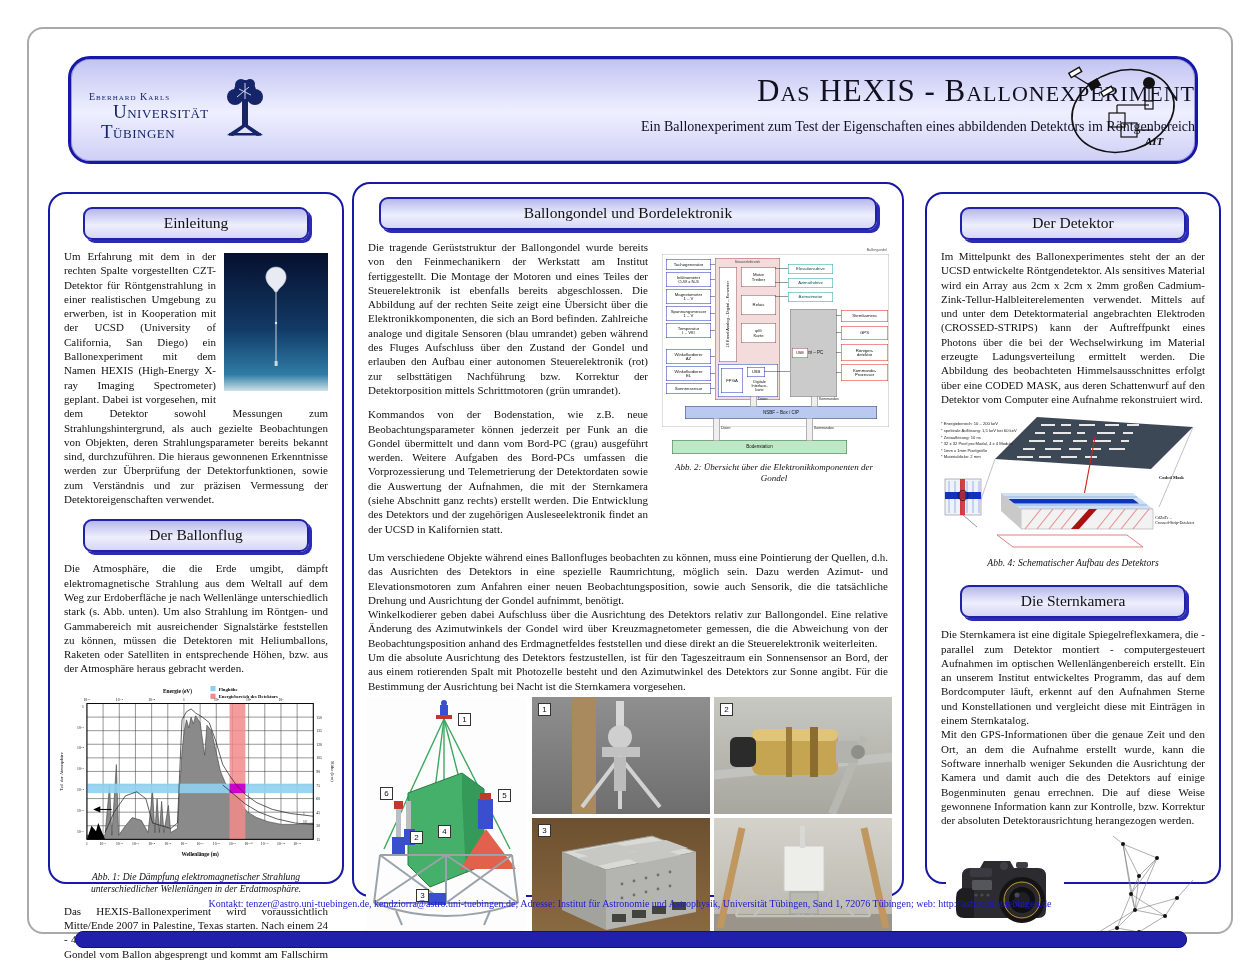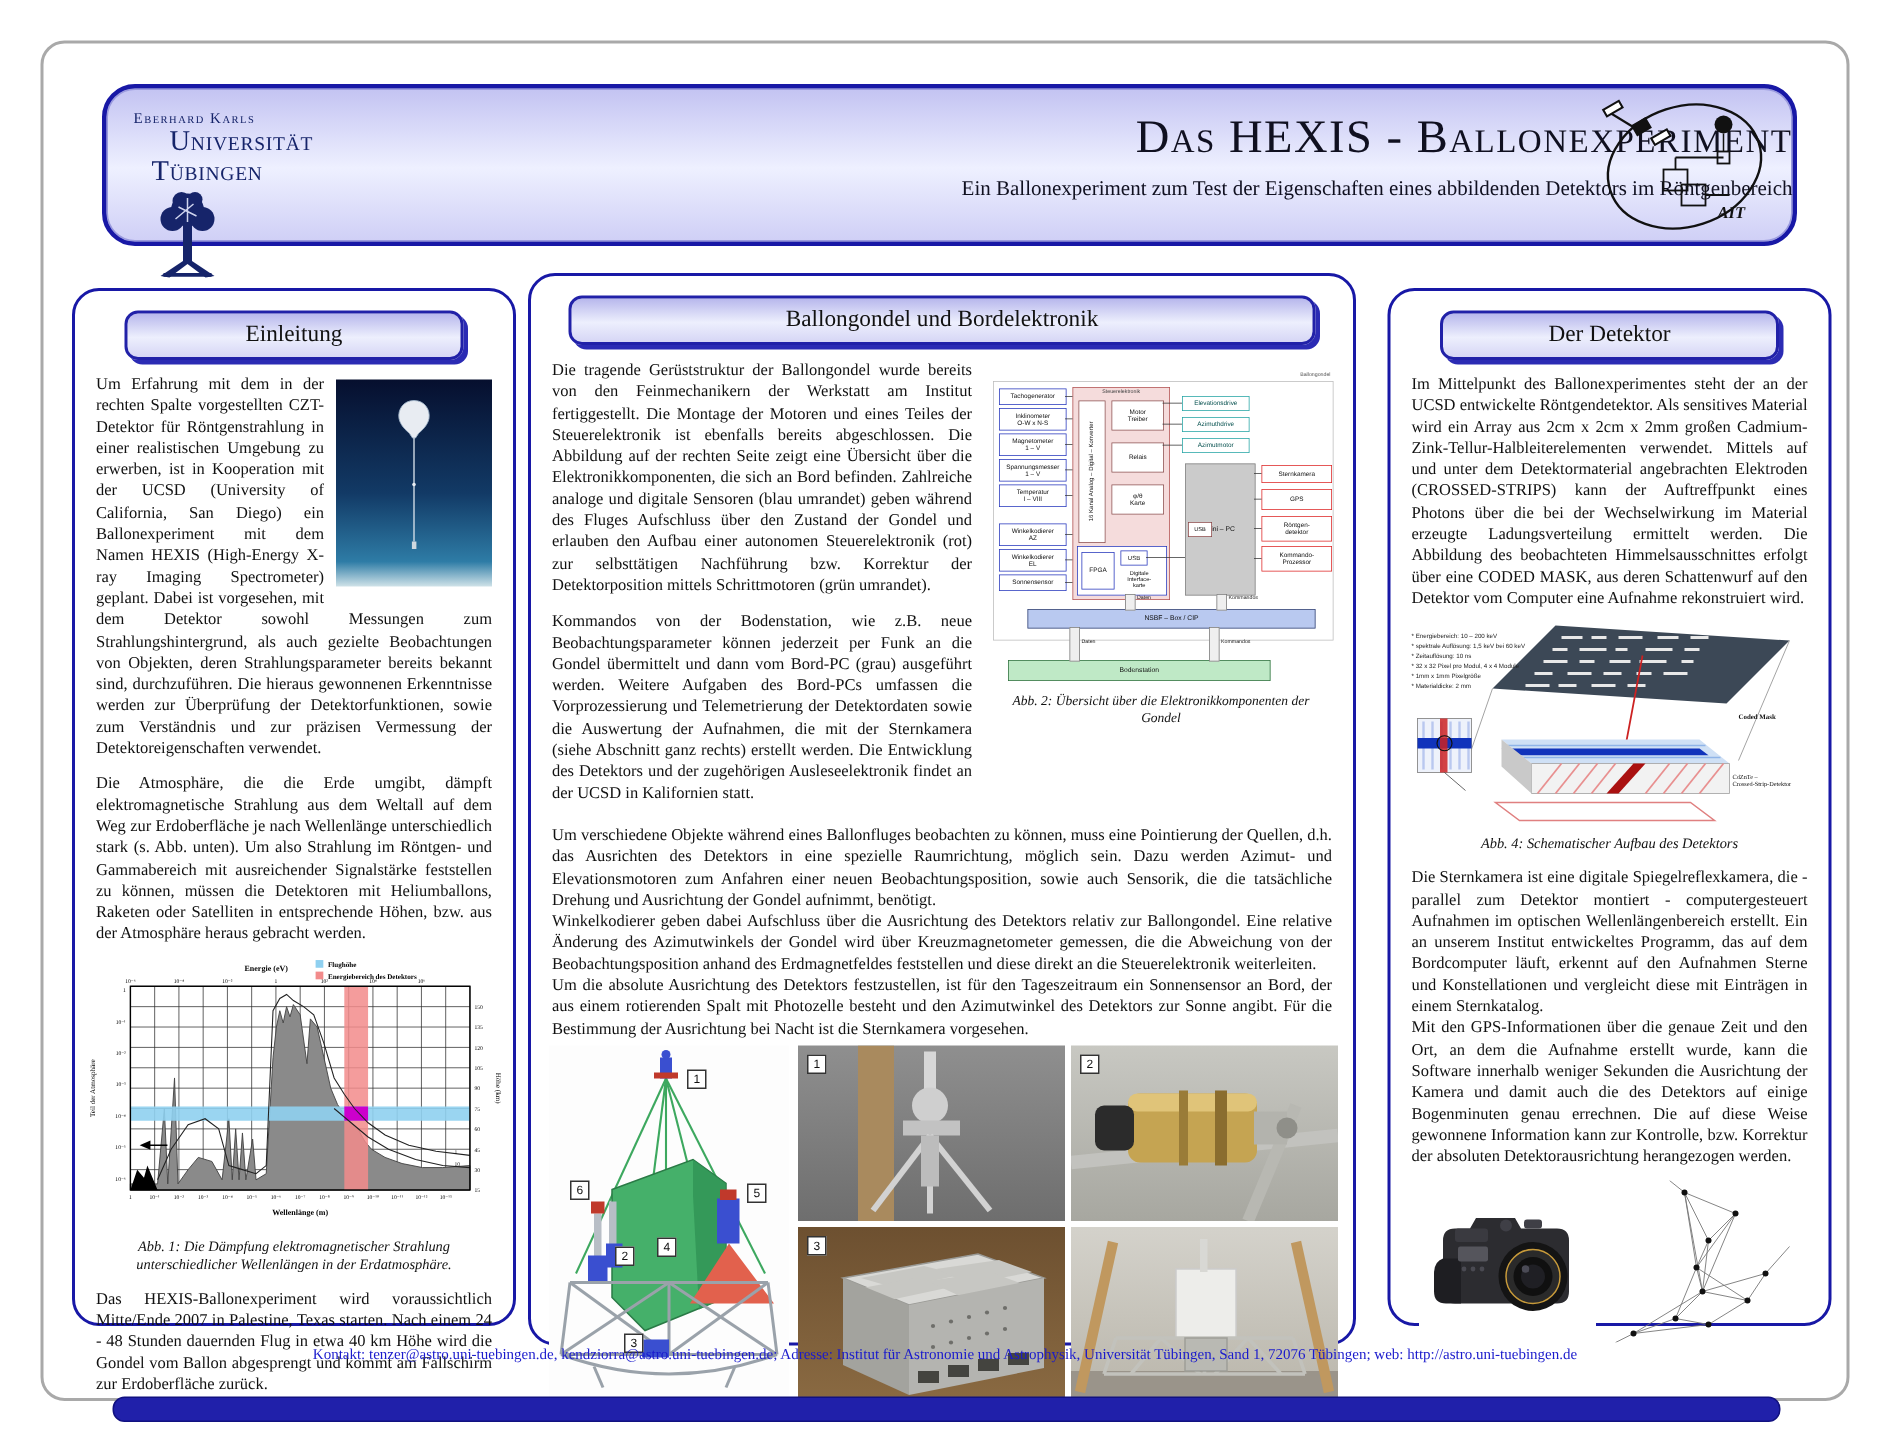--- a/index.html
+++ b/index.html
@@ -1,21 +1,21 @@
 <!DOCTYPE html>
 <html><head>
 <meta charset="utf-8">
 <style>
   html,body{margin:0;padding:0;background:#fff;}
   body{width:1260px;height:961px;position:relative;font-family:"Liberation Serif","DejaVu Serif",serif;color:#111;overflow:hidden;}
   .frame{position:absolute;left:27px;top:27px;width:1202px;height:903px;border:2px solid #a9a9a9;border-radius:16px;background:#fff;}
   
   .banner{position:absolute;left:68px;top:56px;width:1124px;height:102px;border:3px solid #1818a6;border-radius:22px;
           background:linear-gradient(#c3c3f2,#eef0ff 52%,#cfcff6);box-shadow:0 0 0 1px #9a9ade inset;}
-  .uni{position:absolute;left:18px;top:16px;display:flex;align-items:flex-start;color:#16246a;flex-direction:column;}
+  .uni{position:absolute;left:18px;top:16px;display:flex;align-items:flex-end;color:#16246a;}
   .uni .wordmark{text-align:left;line-height:1.02;}
   .uni .l1{font-variant:small-caps;font-size:10px;letter-spacing:1px;}
   .uni .l2,.uni .l3{font-variant:small-caps;font-size:19px;letter-spacing:.5px;padding-left:24px;}
   .uni .l3{padding-left:12px;}
   .titlewrap{position:absolute;left:0;right:0;top:14px;text-align:right;}
   .ptitle{font-variant:small-caps;font-size:31px;letter-spacing:1px;color:#101020;}
   .psub{font-size:14px;margin-top:10px;color:#101020;}
   .aitlogo{position:absolute;right:14px;top:2px;}
   
   .col{position:absolute;border:2.5px solid #1818a6;border-radius:18px;background:#fff;}
@@ -134,20 +134,21 @@
     <div class="balloonimg">
       <svg width="104" height="138" viewBox="0 0 104 138">
         <path d="M52 14 c-7 0 -11 6 -10 12 c1 5 5 8 7 10 l2 3 h2 l2 -3 c2 -2 6 -5 7 -10 c1 -6 -3 -12 -10 -12z" fill="#e8ecf2" stroke="#9fb3c8" stroke-width="0.6"></path>
         <line x1="52" y1="39" x2="52" y2="108" stroke="#d8e2ea" stroke-width="0.9"></line>
         <rect x="50.6" y="108" width="3" height="5" fill="#cfd8df"></rect>
         <circle cx="52" cy="70" r="1.2" fill="#e8ecf2"></circle>
       </svg>
     </div>
     <span>Um Erfahrung mit dem in der rechten Spalte vorgestellten CZT-Detektor für Röntgenstrahlung in einer realistischen Umgebung zu erwerben, ist in Kooperation mit der UCSD (University of California, San Diego) ein Ballonexperiment mit dem Namen HEXIS (High-Energy X-ray Imaging Spectrometer) geplant. Dabei ist vorgesehen, mit dem Detektor sowohl Messungen zum Strahlungshintergrund, als auch gezielte Beobachtungen von Objekten, deren Strahlungsparameter bereits bekannt sind, durchzuführen. Die hieraus gewonnenen Erkenntnisse werden zur Überprüfung der Detektorfunktionen, sowie zum Verständnis und zur präzisen Vermessung der Detektoreigenschaften verwendet.</span>
   </div>
+  <div class="hbox">Der Ballonflug</div>
   <div class="para">Die Atmosphäre, die die Erde umgibt, dämpft elektromagnetische Strahlung aus dem Weltall auf dem Weg zur Erdoberfläche je nach Wellenlänge unterschiedlich stark (s. Abb. unten). Um also Strahlung im Röntgen- und Gammabereich mit ausreichender Signalstärke feststellen zu können, müssen die Detektoren mit Heliumballons, Raketen oder Satelliten in entsprechende Höhen, bzw. aus der Atmosphäre heraus gebracht werden.</div>
   <div class="chartwrap">
     <svg id="abb1-svg" width="280" height="178" viewBox="0 0 272 173">
       <text x="118" y="8" font-size="5.2" font-weight="bold" text-anchor="middle">Energie  (eV)</text>
       <text x="140" y="166" font-size="5.2" font-weight="bold" text-anchor="middle">Wellenlänge  (m)</text>
       <text x="7" y="84" font-size="4.6" text-anchor="middle" transform="rotate(-90 7 84)">Teil der Atmosphäre</text>
       <text x="267" y="84" font-size="4.6" text-anchor="middle" transform="rotate(90 267 84)">Höhe  (km)</text>
       <rect id="lg-chip0" x="150" y="1" width="5" height="5" fill="#8fd0f0"></rect>
       <text x="158" y="5.6" font-size="4.6" font-weight="bold">Flughöhe</text>
       <rect id="lg-chip1" x="150" y="8.5" width="5" height="5" fill="#f28b8b"></rect>
@@ -518,20 +519,21 @@
         <div>* Energiebereich: 10 – 200 keV</div>
         <div>* spektrale Auflösung: 1,5 keV bei 60 keV</div>
         <div>* Zeitauflösung: 10 ns</div>
         <div>* 32 x 32 Pixel pro Modul, 4 x 4 Module</div>
         <div>* 1mm x 1mm Pixelgröße</div>
         <div>* Materialdicke: 2 mm</div>
       </div>
   </div>
   <div class="cap">Abb. 4: Schematischer Aufbau des Detektors</div>
 
+  <div class="hbox" style="margin-top:16px">Die Sternkamera</div>
   <div class="para pre">Die Sternkamera ist eine digitale Spiegelreflexkamera, die - parallel zum Detektor montiert - computergesteuert Aufnahmen im optischen Wellenlängenbereich erstellt. Ein an unserem Institut entwickeltes Programm, das auf dem Bordcomputer läuft, erkennt auf den Aufnahmen Sterne und Konstellationen und vergleicht diese mit Einträgen in einem Sternkatalog.
 Mit den GPS-Informationen über die genaue Zeit und den Ort, an dem die Aufnahme erstellt wurde, kann die Software innerhalb weniger Sekunden die Ausrichtung der Kamera und damit auch die des Detektors auf einige Bogenminuten genau errechnen. Die auf diese Weise gewonnene Information kann zur Kontrolle, bzw. Korrektur der absoluten Detektorausrichtung herangezogen werden.</div>
   <div class="fig5row">
     <svg width="118" height="96" viewBox="0 0 118 96">
       <rect x="0" y="0" width="118" height="96" fill="#ffffff"></rect>
       <path d="M16 34 q0 -8 8 -8 h10 l4 -7 h26 l4 7 h24 q8 0 8 8 v34 q0 8 -8 8 h-68 q-8 0 -8 -8 z" fill="#2c2c30"></path>
       <path d="M16 46 q-6 2 -6 10 v12 q0 8 8 8 h10 v-30z" fill="#1e1e22"></path>
       <rect x="24" y="26" width="22" height="9" rx="2" fill="#3a3a40"></rect>
       <rect x="26" y="38" width="20" height="10" rx="1.5" fill="#55555c"></rect>
       <g fill="#3f3f46">

